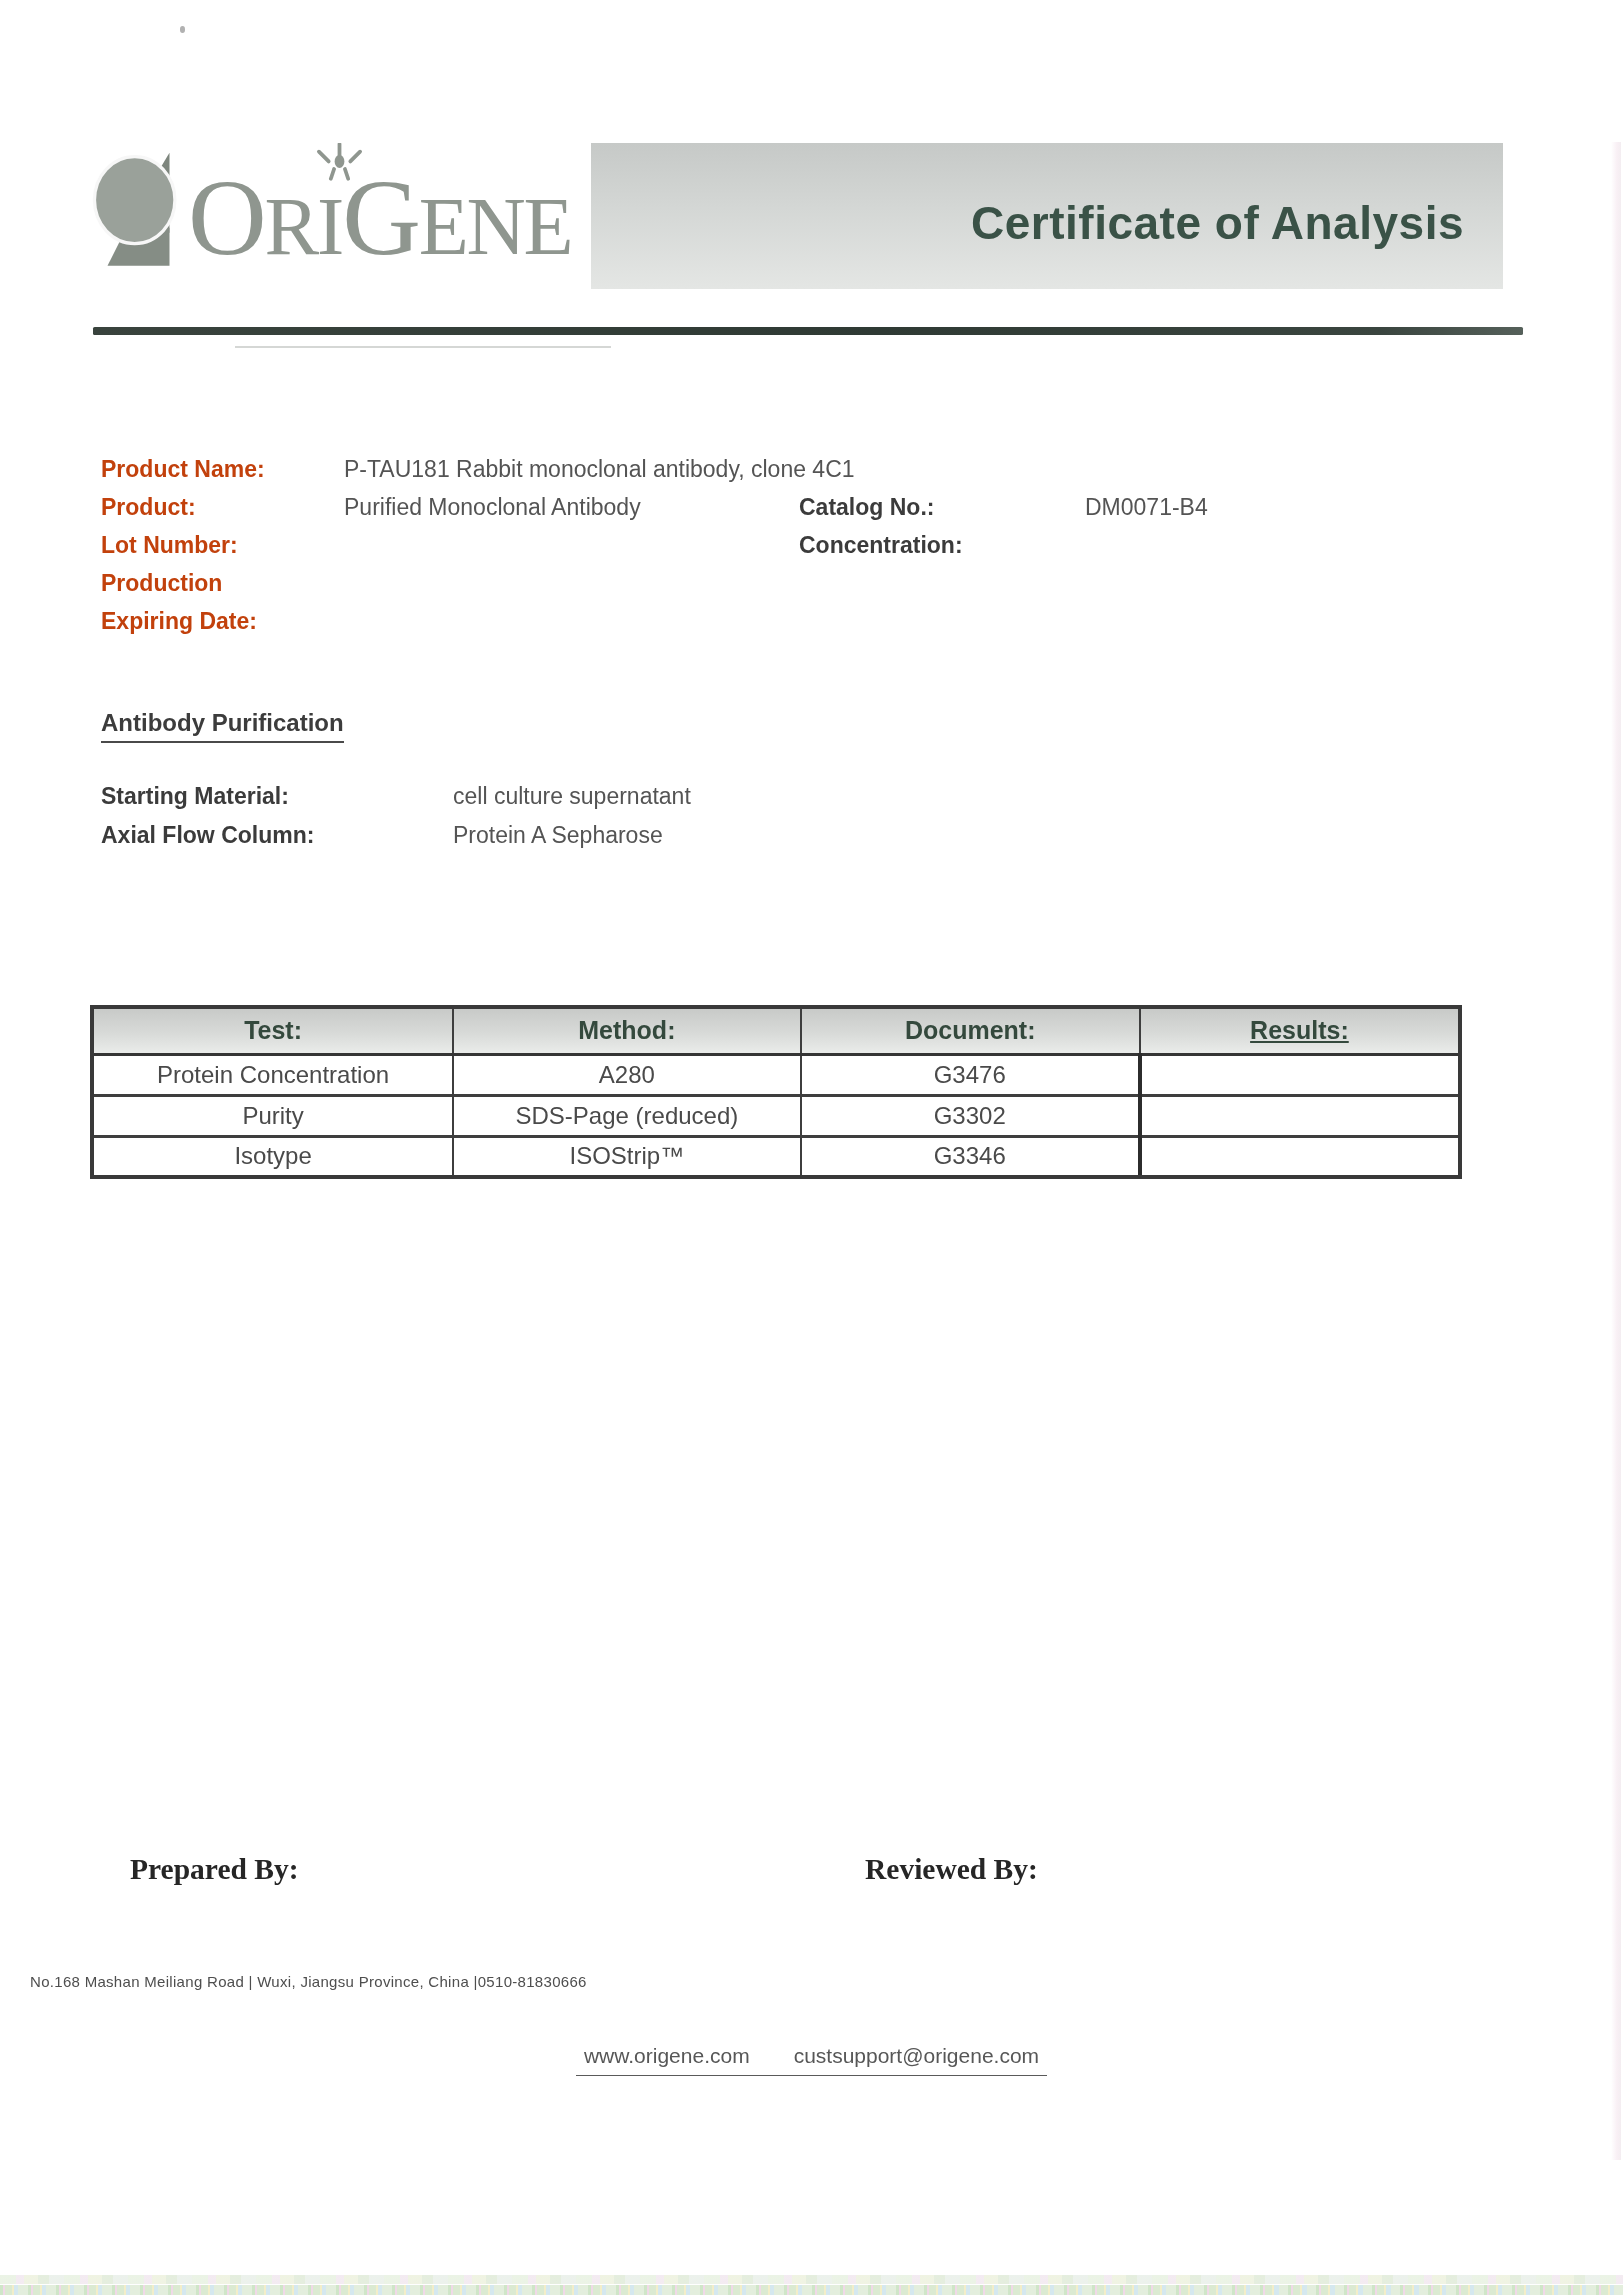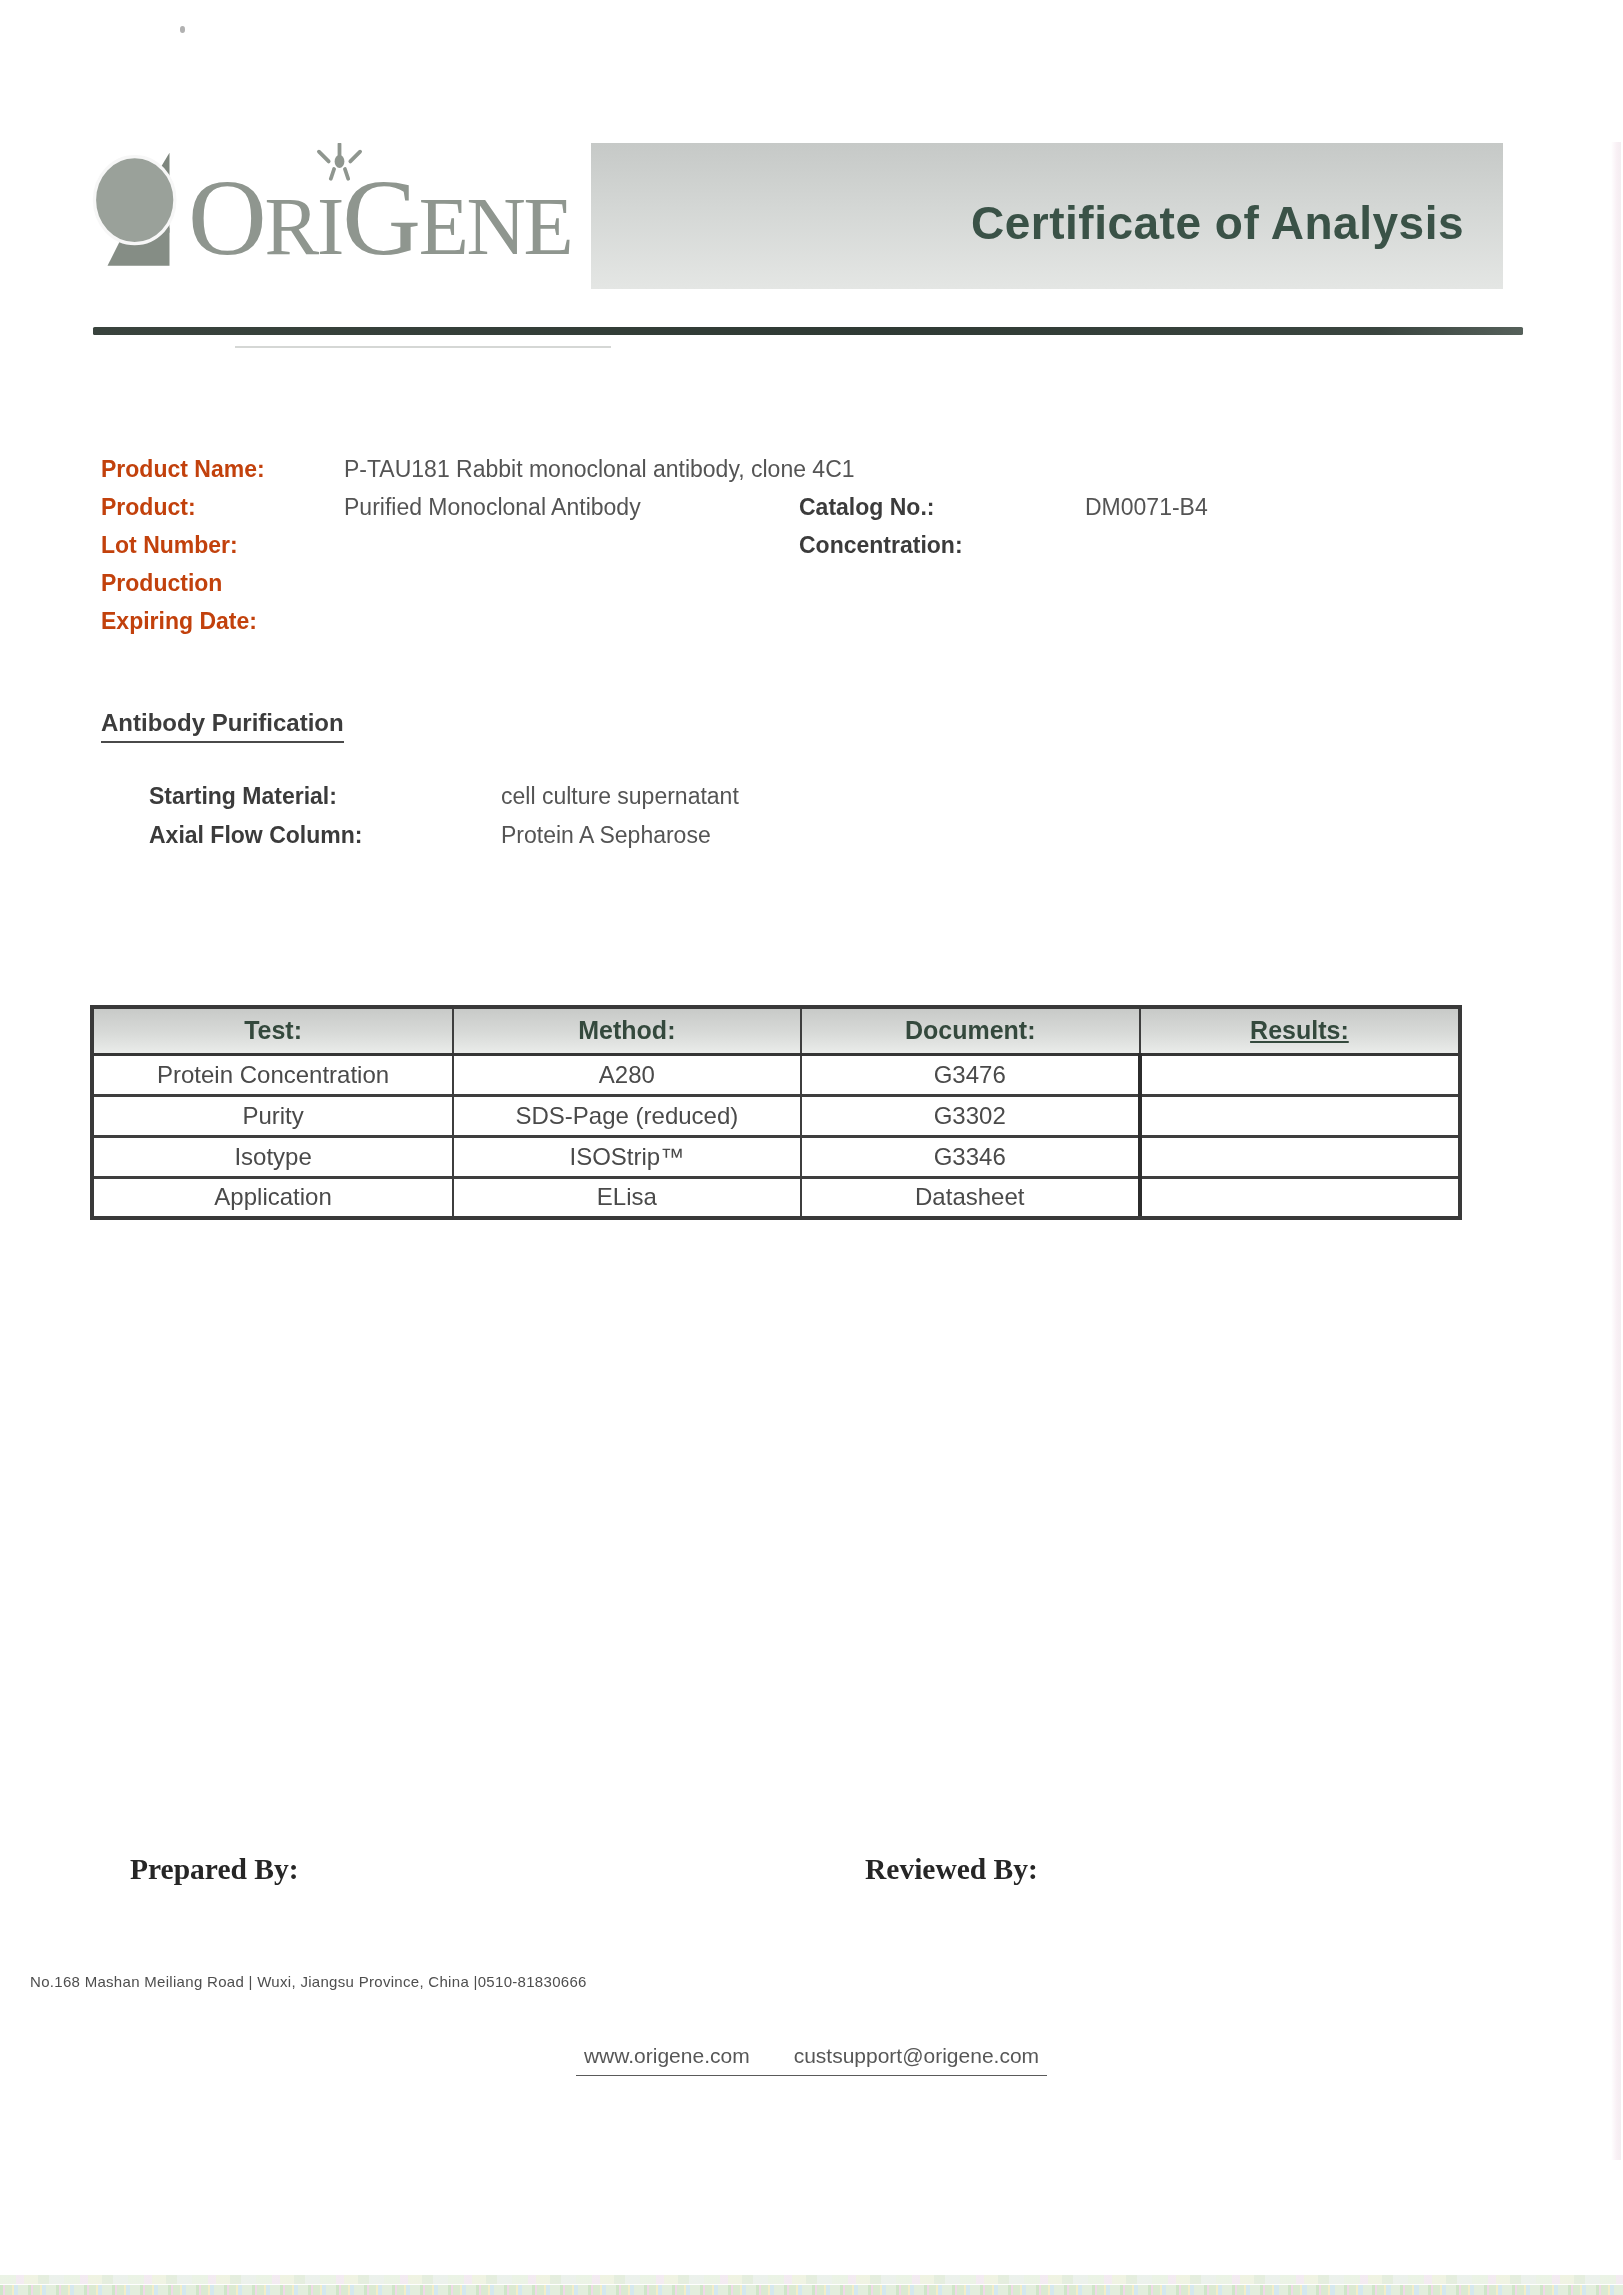--- a/index.html
+++ b/index.html
@@ -29,21 +29,21 @@
   
   .product-info { position:absolute; left:101px; top:450px; width:1418px; font-size:23px; }
   .p-row { position:relative; height:38px; line-height:38px; white-space:nowrap; }
   .p-label { display:inline-block; width:243px; font-weight:bold; color:#c2410c; }
   .p-value { color:#545454; }
   .p-label-2 { position:absolute; left:698px; font-weight:bold; color:#3b3b3b; }
   .p-value-2 { position:absolute; left:984px; color:#545454; }
   
   .purif-heading { position:absolute; left:101px; top:709px; font-size:24px; font-weight:bold;
     color:#3c3c3c; border-bottom:2.7px solid #4a4a4a; padding-bottom:4.4px; }
-  .spec-list { position:absolute; left:101px; top:777px; width:1309px; font-size:23px;margin-left:48px; }
+  .spec-list { position:absolute; left:101px; top:777px; width:1309px; font-size:23px; }
   .spec-row { height:39px; line-height:39px; white-space:nowrap; }
   .spec-label { display:inline-block; width:352px; font-weight:bold; color:#3b3b3b; }
   .spec-value { color:#545454; }
   
   .qc-table { position:absolute; left:90px; top:1005px; width:1372px;
     border-collapse:collapse; table-layout:fixed; }
   .qc-table th, .qc-table td { border:2.7px solid #3e3e3e; text-align:center; }
   .qc-table th { height:47px; font-size:25px; font-weight:bold; color:#34493d;
     background:linear-gradient(180deg,#c8cac8 0%,#d8dad8 55%,#eaecea 100%);
     border-top:4.4px solid #393939; border-bottom:3.8px solid #353535; }
@@ -170,26 +170,20 @@
         <td>SDS-Page (reduced)</td>
         <td>G3302</td>
         <td class="results-cell"></td>
       </tr>
       <tr>
         <td>Isotype</td>
         <td>ISOStrip™</td>
         <td>G3346</td>
         <td class="results-cell"></td>
       </tr>
-      <tr>
-        <td>Application</td>
-        <td>ELisa</td>
-        <td>Datasheet</td>
-        <td class="results-cell"></td>
-      </tr>
     </tbody>
   </table>
 
   <div class="prepared">Prepared By:</div>
   <div class="reviewed">Reviewed By:</div>
 
   <div class="address">No.168 Mashan Meiliang Road | Wuxi, Jiangsu Province, China |0510-81830666</div>
   <div class="links-row">
     <div class="links-inner">
       <a href="#">www.origene.com</a>

